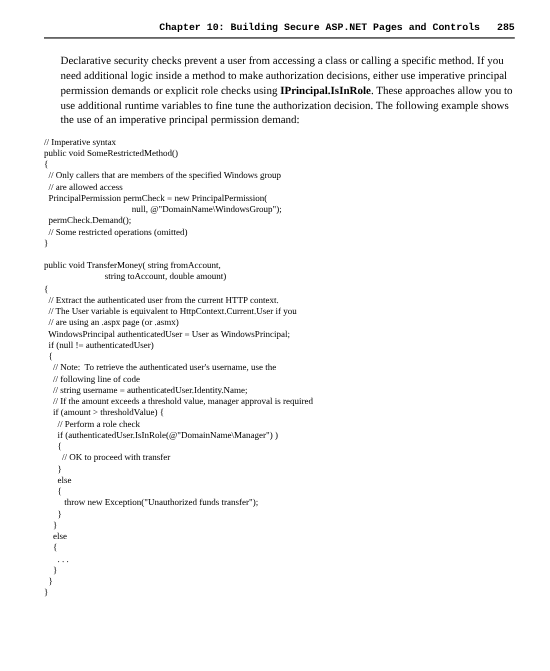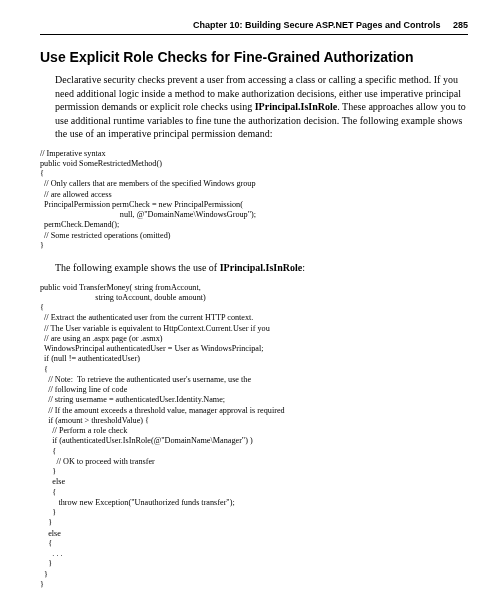--- a/index.html
+++ b/index.html
@@ -9,21 +9,21 @@
     font-family: Georgia, 'Times New Roman', serif;
     color: #000;
     width: 500px;
   }
   .page {
     padding: 20px 32px 20px 40px;
     box-sizing: border-box;
   }
   .running-head {
     text-align: right;
-    font-family: Liberation Sans, sans-serif;
+    font-family: Liberation Mono, monospace;
     font-size: 9px;
     font-weight: bold;
     padding-bottom: 4px;
     border-bottom: 1px solid #000;
     margin-bottom: 14px;
   }
   .running-head .pagenum {
     margin-left: 10px;
   }
   h2.section-title {
@@ -49,40 +49,36 @@
 </head>
 <body>
 
 <div class="page">
 
   <div class="running-head">
     <span>Chapter 10: Building Secure ASP.NET Pages and Controls</span>
     <span class="pagenum">285</span>
   </div>
 
-  <h2 class="section-title">Use Explicit Role Checks for Fine-Grained Authorization</h2>
 
   <p class="body">
     <span>Declarative security checks prevent a user from accessing a class or calling a specific method. If you need additional logic inside a method to make authorization decisions, either use imperative principal permission demands or explicit role checks using </span><span class="bold">IPrincipal.IsInRole</span><span>. These approaches allow you to use additional runtime variables to fine tune the authorization decision. The following example shows the use of an imperative principal permission demand:</span>
   </p>
 
   <pre class="code">// Imperative syntax
 public void SomeRestrictedMethod()
 {
   // Only callers that are members of the specified Windows group
   // are allowed access
   PrincipalPermission permCheck = new PrincipalPermission(
                                        null, @"DomainName\WindowsGroup");
   permCheck.Demand();
   // Some restricted operations (omitted)
 }</pre>
 
-  <p class="body">
-    <span>The following example shows the use of </span><span class="bold">IPrincipal.IsInRole</span><span>:</span>
-  </p>
 
   <pre class="code">public void TransferMoney( string fromAccount,
                            string toAccount, double amount)
 {
   // Extract the authenticated user from the current HTTP context.
   // The User variable is equivalent to HttpContext.Current.User if you
   // are using an .aspx page (or .asmx)
   WindowsPrincipal authenticatedUser = User as WindowsPrincipal;
   if (null != authenticatedUser)
   {

